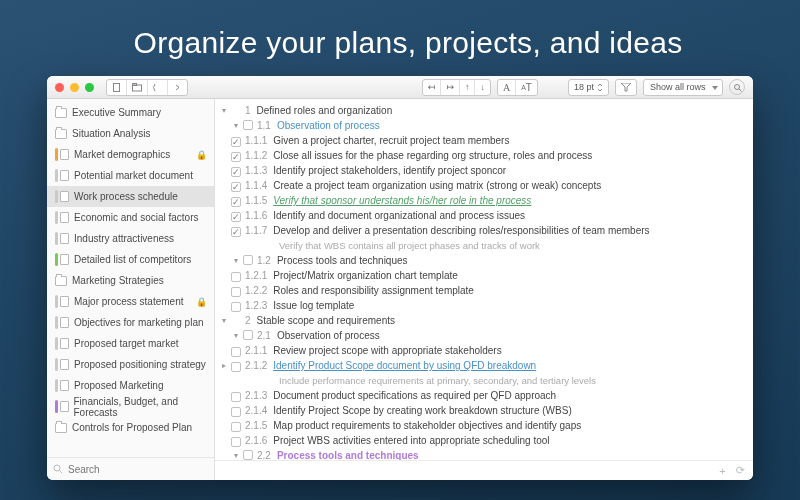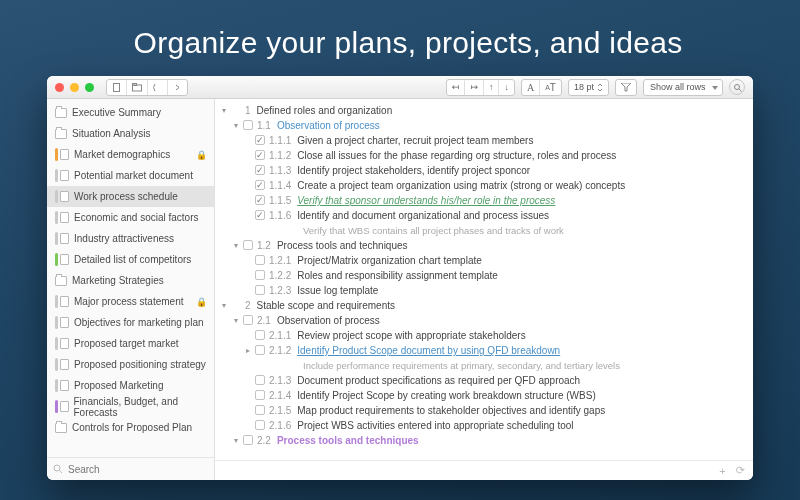--- a/index.html
+++ b/index.html
@@ -9,21 +9,21 @@
 .window{position:absolute;left:47px;top:76px;width:706px;height:404px;background:#f7f7f7;border-radius:6px;box-shadow:0 18px 40px rgba(0,0,0,.45);overflow:hidden;}
 .titlebar{height:23px;background:linear-gradient(#fbfbfb,#e9e9e9);border-bottom:1px solid #d3d3d3;display:flex;align-items:center;padding:0 8px;gap:6px;}
 .traffic{display:flex;gap:6px;margin-right:6px;}
 .dot{width:9px;height:9px;border-radius:50%;}
 .d-red{background:#ff5f57;}.d-yel{background:#ffbd2e;}.d-grn{background:#28c940;}
 .tb-group{display:flex;align-items:center;height:17px;border:1px solid #c8c8c8;border-radius:3px;background:#fff;}
 .tb-btn{padding:0 5px;height:15px;display:flex;align-items:center;justify-content:center;color:#6a6a6a;font-size:9px;border-right:1px solid #e0e0e0;}
 .tb-btn:last-child{border-right:none;}
 .tb-btn svg{display:block;}
 .tb-spacer{flex:1;}
-.tb-pt{display:flex;align-items:center;height:17px;border:1px solid #c8c8c8;border-radius:3px;background:#fff;font-size:9px;color:#555;padding:0 5px;gap:3px;}
+.tb-pt{display:flex;align-items:center;height:17px;border:1px solid #c8c8c8;border-radius:3px;background:#fff;font-size:9px;color:#555;padding:0 5px;gap:3px;margin-left:24px;}
 .tb-select{height:17px;border:1px solid #c8c8c8;border-radius:3px;background:#fff;font-size:9px;color:#555;padding:0 14px 0 6px;display:flex;align-items:center;position:relative;min-width:80px;}
 .tb-select::after{content:"";position:absolute;right:4px;top:6px;border-left:3px solid transparent;border-right:3px solid transparent;border-top:4px solid #888;}
 .tb-search{width:16px;height:16px;border:1px solid #c8c8c8;border-radius:50%;display:flex;align-items:center;justify-content:center;color:#888;}
 .body{display:flex;height:calc(100% - 23px);border-radius:7px;}
 .sidebar{width:168px;background:#fafafa;border-right:1px solid #e1e1e1;display:flex;flex-direction:column;}
 .sb-list{flex:1;overflow:hidden;padding-top:3px;}
 .sb-item{height:21px;display:flex;align-items:center;padding-left:8px;font-size:10px;color:#4a4a4a;position:relative;cursor:default;}
 .sb-child{padding-left:13px;position:relative;}
 .sb-child::before{content:"";position:absolute;left:8px;top:4px;bottom:4px;width:3px;border-radius:1.5px;}
 .sb-child.c-orange::before{background:#f1a33e;}
@@ -47,21 +47,21 @@
 .chk{width:10px;height:10px;border:1px solid #c2c2c2;border-radius:2px;margin:2px 4px 0 2px;flex-shrink:0;position:relative;}
 .chk.done::after{content:"✓";position:absolute;left:0;top:-3px;font-size:9px;color:#7a7a7a;}
 .num{color:#9c9c9c;margin-right:6px;font-size:10px;}
 .txt{}
 .link{color:#4a90c7;}
 .link-u{color:#52a06a;text-decoration:underline;font-style:italic;}
 .link-b{color:#4a90c7;text-decoration:underline;}
 .bold-purple{color:#b07cd8;font-weight:600;}
 .ind0{margin-left:0;}
 .ind1{margin-left:12px;}
-.ind2{margin-left:24px;}
+.ind2{align-items:center;}
 .subind{margin-left:60px;}
 .main-foot{height:20px;border-top:1px solid #eaeaea;display:flex;align-items:center;justify-content:flex-end;padding:0 8px;gap:10px;color:#bbb;}
 .main-foot .fi{font-size:11px;}
 </style>
 </head>
 <body>
 
 <div class="bg">
   <div class="hero">Organize your plans, projects, and ideas</div>
 
@@ -260,20 +260,26 @@
               <span class="chk done"></span>
               <span class="num">1.1.5</span>
               <span class="txt link-u">Verify that sponsor understands his/her role in the process</span>
             </div>
             <div class="row ind2">
               <span class="disclosure"></span>
               <span class="chk done"></span>
               <span class="num">1.1.6</span>
               <span class="txt ">Identify and document organizational and process issues</span>
             </div>
+            <div class="row ind2">
+              <span class="disclosure"></span>
+              <span class="chk done"></span>
+              <span class="num">1.1.7</span>
+              <span class="txt ">Develop and deliver a presentation describing roles/responsibilities of team members</span>
+            </div>
             <div class="row ind2 sub">
               <span class="subind"></span>
               <span class="txt">Verify that WBS contains all project phases and tracks of work</span>
             </div>
             <div class="row ind1">
               <span class="disclosure">▾</span>
               <span class="chk"></span>
               <span class="num">1.2</span>
               <span class="txt ">Process tools and techniques</span>
             </div>

